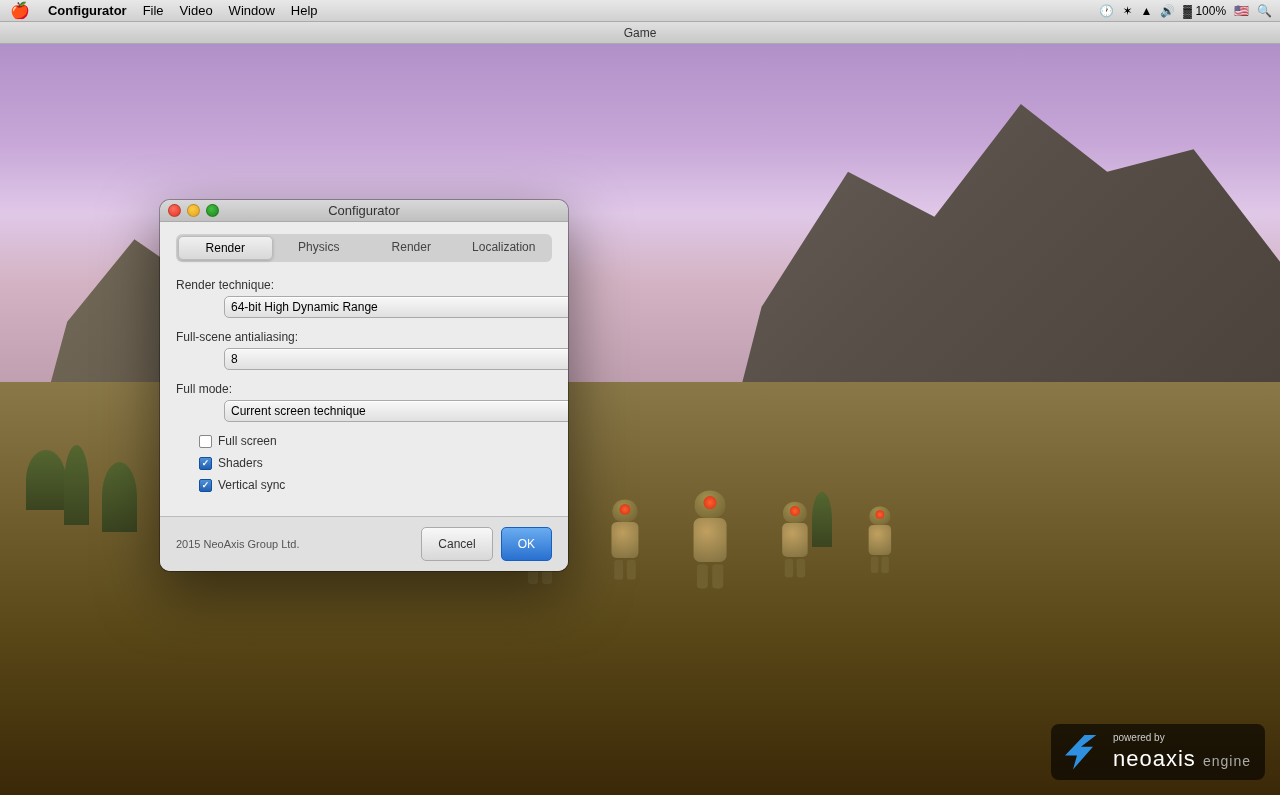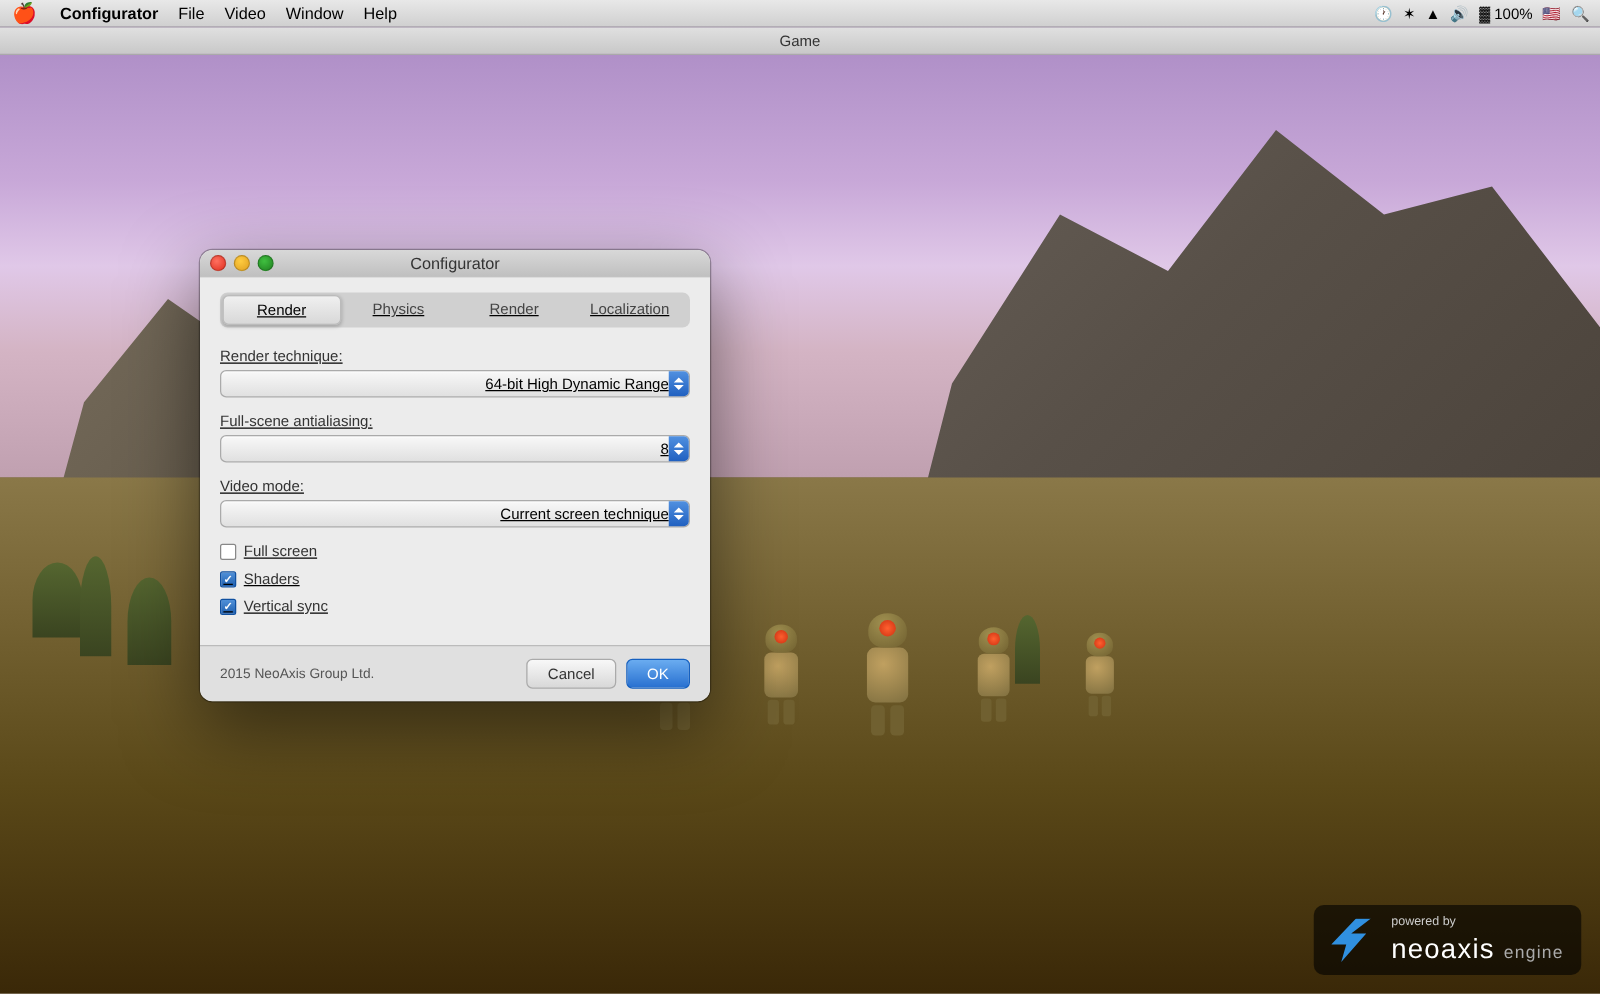--- a/index.html
+++ b/index.html
@@ -136,21 +136,21 @@
       border-radius: 10px 10px 0 0;
     }
     .traffic-lights { position: absolute; left: 8px; display: flex; gap: 6px; align-items: center; }
     .tl-btn { width: 13px; height: 13px; border-radius: 50%; cursor: pointer; border: 1px solid rgba(0,0,0,0.2); }
     .tl-close { background: radial-gradient(circle at 40% 35%, #ff7060, #e03020); }
     .tl-min { background: radial-gradient(circle at 40% 35%, #ffcc40, #e0a020); }
     .tl-max { background: radial-gradient(circle at 40% 35%, #40c040, #208020); }
     .dialog-title { font-size: 13px; color: #333; font-weight: 500; }
 
     
-    #dialog-content { padding: 12px 16px 16px; text-decoration: underline; }
+    #dialog-content { padding: 12px 16px 16px; }
 
     
     .tabs-bar {
       display: flex; margin-bottom: 16px;
       background: #d0d0d0; border-radius: 6px; padding: 2px;
     }
     .tab-item {
       flex: 1; text-align: center; padding: 4px 6px;
       font-size: 12px; cursor: pointer; border-radius: 5px;
       color: #444;
@@ -169,40 +169,41 @@
     .form-group { margin-bottom: 12px; }
 
     
     .mac-select {
       width: 100%; height: 22px;
       background: linear-gradient(180deg, #f8f8f8 0%, #e0e0e0 100%);
       border: 1px solid #aaa;
       border-radius: 5px;
       font-size: 12px; color: #000;
       padding: 0 6px;
-      display: flex; align-items: center; justify-content: flex-end;
+      display: flex; align-items: center; justify-content: space-between;
       cursor: pointer;
       box-shadow: inset 0 1px 0 rgba(255,255,255,0.8);
+      margin-left: 48px;
     }
     .select-arrow {
       width: 16px; height: 100%; display: flex; flex-direction: column;
       align-items: center; justify-content: center; gap: 2px;
       background: linear-gradient(180deg, #5090e0, #2060c0);
       border-radius: 0 4px 4px 0;
       margin-right: -6px;
     }
     .select-arrow::before, .select-arrow::after {
       content: ''; border-left: 4px solid transparent; border-right: 4px solid transparent;
     }
     .select-arrow::before { border-bottom: 4px solid white; }
     .select-arrow::after { border-top: 4px solid white; }
 
     
     .checkbox-row {
-      display: flex; align-items: center; gap: 6px; margin-bottom: 8px;
+      display: flex; align-items: center; gap: 6px; margin-bottom: 8px; margin-left: 23px;
     }
     .mac-checkbox {
       width: 13px; height: 13px; border: 1px solid #888;
       background: white; border-radius: 2px; display: flex; align-items: center; justify-content: center;
       cursor: pointer; flex-shrink: 0;
     }
     .mac-checkbox.checked {
       background: linear-gradient(180deg, #5090d8, #2060b0);
       border-color: #1050a0;
     }
@@ -214,21 +215,21 @@
       border-top: 1px solid #bbb;
       padding: 10px 16px;
       display: flex; align-items: center; justify-content: space-between;
       background: #e0e0e0;
     }
     .footer-copyright { font-size: 11px; color: #555; }
     .footer-buttons { display: flex; gap: 8px; }
 
     
     .mac-btn {
-      height: 24px; padding: 0 16px;
+      height: 34px; padding: 0 16px;
       border-radius: 5px; border: 1px solid;
       font-size: 12px; cursor: pointer;
       display: flex; align-items: center; justify-content: center; text-align: right;
     }
     .mac-btn-cancel {
       background: linear-gradient(180deg, #f8f8f8 0%, #d8d8d8 100%);
       border-color: #aaa; color: #333;
     }
     .mac-btn-ok {
       background: linear-gradient(180deg, #6aacf0 0%, #2870d0 100%);
@@ -369,21 +370,21 @@
 
     <div class="form-group">
       <span class="form-label">Full-scene antialiasing:</span>
       <div class="mac-select">
         <span>8</span>
         <div class="select-arrow"></div>
       </div>
     </div>
 
     <div class="form-group">
-      <span class="form-label">Video mode:</span>
+      <span class="form-label">Full mode:</span>
       <div class="mac-select">
         <span>Current screen technique</span>
         <div class="select-arrow"></div>
       </div>
     </div>
 
     <div class="checkbox-row">
       <div class="mac-checkbox"></div>
       <span class="checkbox-label">Full screen</span>
     </div>

